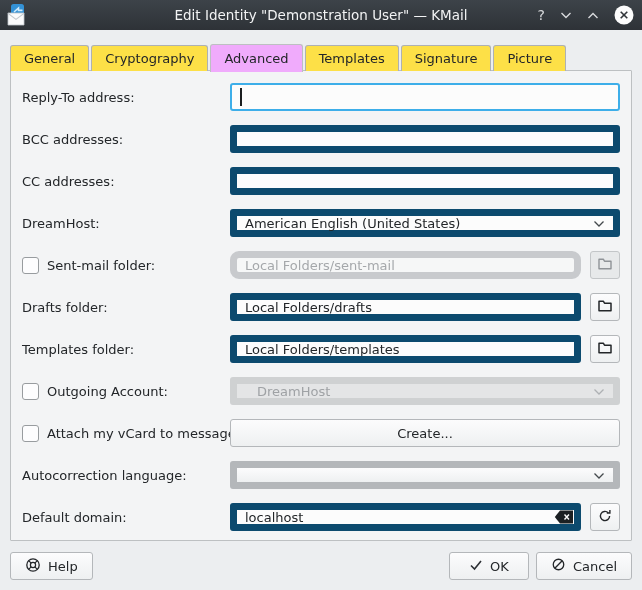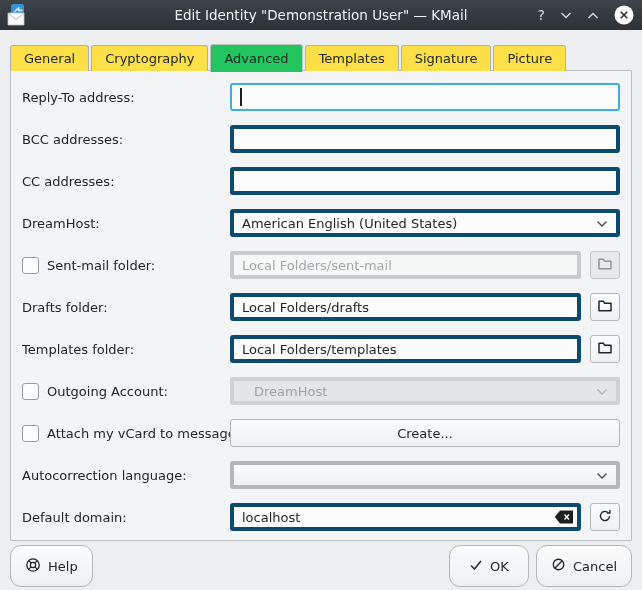--- a/index.html
+++ b/index.html
@@ -25,41 +25,41 @@
   .tb-btn { color:#d8dadc; font-size:14px; display:flex; align-items:center; justify-content:center; cursor:default; }
 
   
   .tabbar { position:absolute; top:43px; left:10px; height:28px; display:flex; align-items:flex-end; z-index:3; }
   .tab {
     height:26px; padding:0 13px; line-height:25px;
     background:#fde047; border:1px solid #aeb1b3; border-bottom:none;
     border-radius:3px 3px 0 0; margin-right:2px; white-space:nowrap;
   }
   .tab.active {
-    height:28px; line-height:27px; background:#22c55e;
+    height:28px; line-height:27px; background:#f0abfc;
     border-color:#bdc0c2; margin-bottom:-1px; padding-bottom:1px;
   }
 
   
   .frame {
     position:absolute; top:70px; left:10px; right:10px; bottom:49px;
     background:#f3f4f5; border:1px solid #bdc0c2; border-radius:1px;
     padding:10px 11px; z-index:1;
   }
   .row { display:flex; align-items:center; height:32px; margin-bottom:10px; }
   .row-label { width:208px; flex:none; display:flex; align-items:center; }
   .row-label .lbl { white-space:nowrap; }
   .field { flex:1; display:flex; align-items:center; position:relative; }
 
   .text-input, .combo {
     flex:1; height:28px; border-radius:3px; font:inherit; color:#232629;
-    background:#fcfcfc; border:4px solid #0c4a6e; padding:0 8px;
+    background:#fcfcfc; border:7px solid #0c4a6e; padding:0 8px;
   }
   .text-input.focused { border:2px solid #3daee9; padding:0 7px; }
-  .text-input.disabled { background:#f6f7f7; border-color:#c8cacd; color:#a5a8ab; }
+  .text-input.disabled { background:#f6f7f7; border-color:#c8cacd; color:#a5a8ab;border-radius:9px; }
 
   .combo { display:flex; align-items:center; }
   .combo .combo-text { flex:1; white-space:nowrap; overflow:hidden; }
   .combo.button-style { background:linear-gradient(#fcfcfd,#eef0f1); border-color:#b4b7ba; }
   .combo.disabled { background:#e4e5e6; border-color:#cfd1d2; color:#9fa2a5;padding-left:20px; }
 
   .caret { position:absolute; left:10px; top:5px; width:1.5px; height:18px; background:#1b1e20; }
 
   .icon-btn {
     width:30px; height:28px; margin-left:9px; flex:none;
@@ -82,21 +82,21 @@
 
   .input-with-clear { position:relative; flex:1; display:flex; }
   .input-with-clear .text-input { }
   .clear-icon { position:absolute; right:7px; top:7px; }
 
   
   .footer {
     position:absolute; left:10px; right:10px; bottom:9px; height:30px;
     display:flex; align-items:center;
   }
-  .footer .btn { height:42px; padding:12px 14px; gap:7px;border-radius:11px; }
+  .footer .btn { height:28px; padding:12px 14px; gap:7px; }
   .footer .spacer { flex:1; }
   .footer .btn + .btn { margin-left:7px; }
   .btn-ok { min-width:80px; }
 </style>
 </head>
 <body>
 
 <div class="titlebar">
   <span class="app-icon">
     <svg viewBox="0 0 24 24" width="24" height="24">

